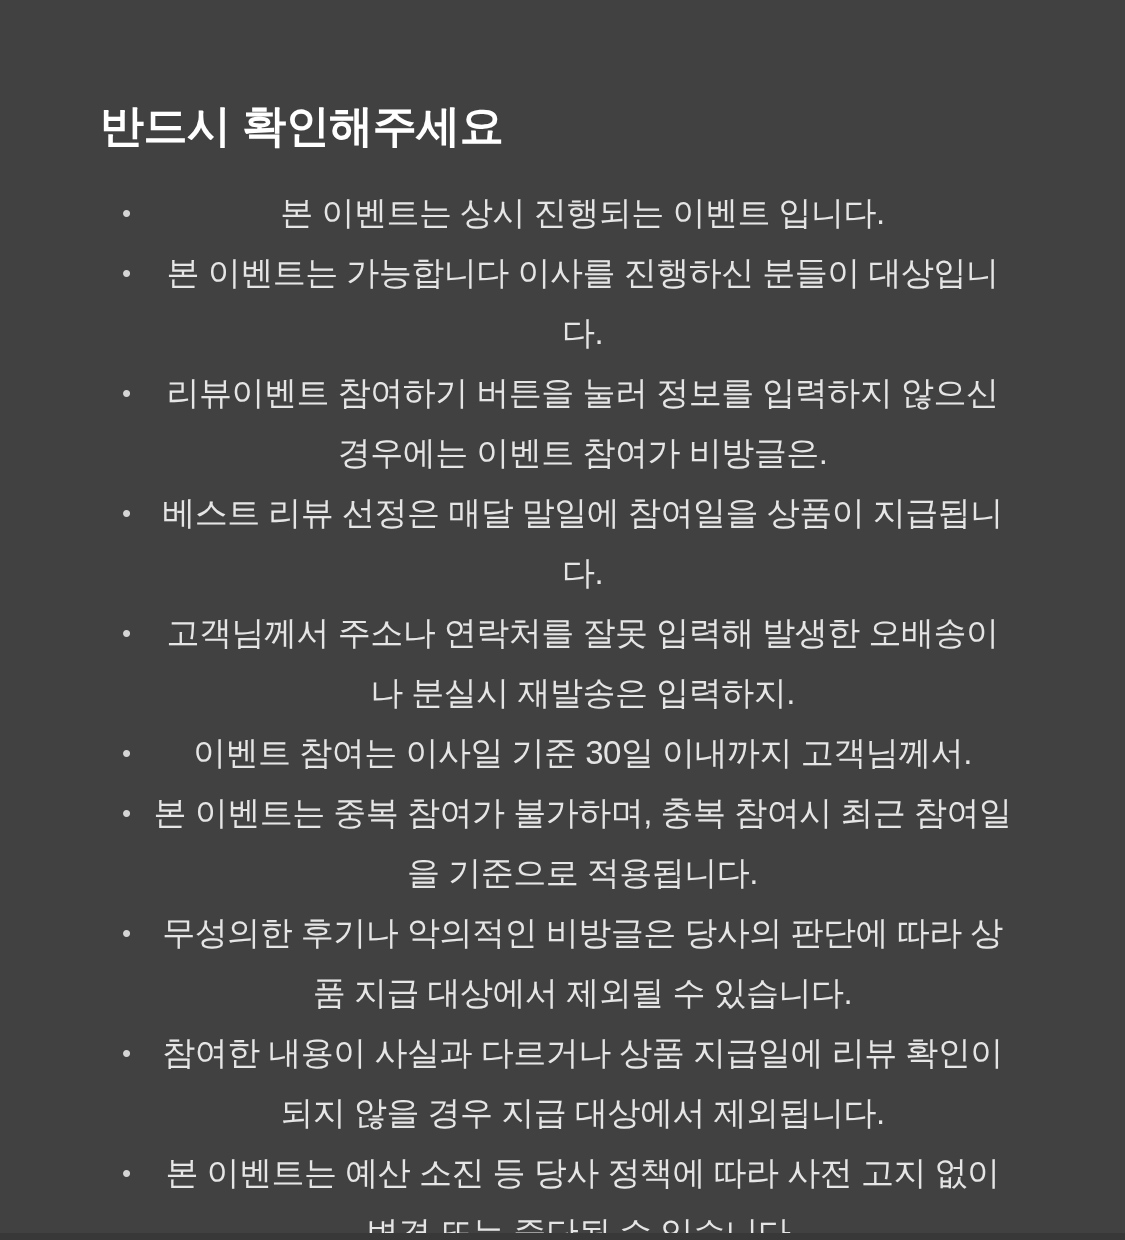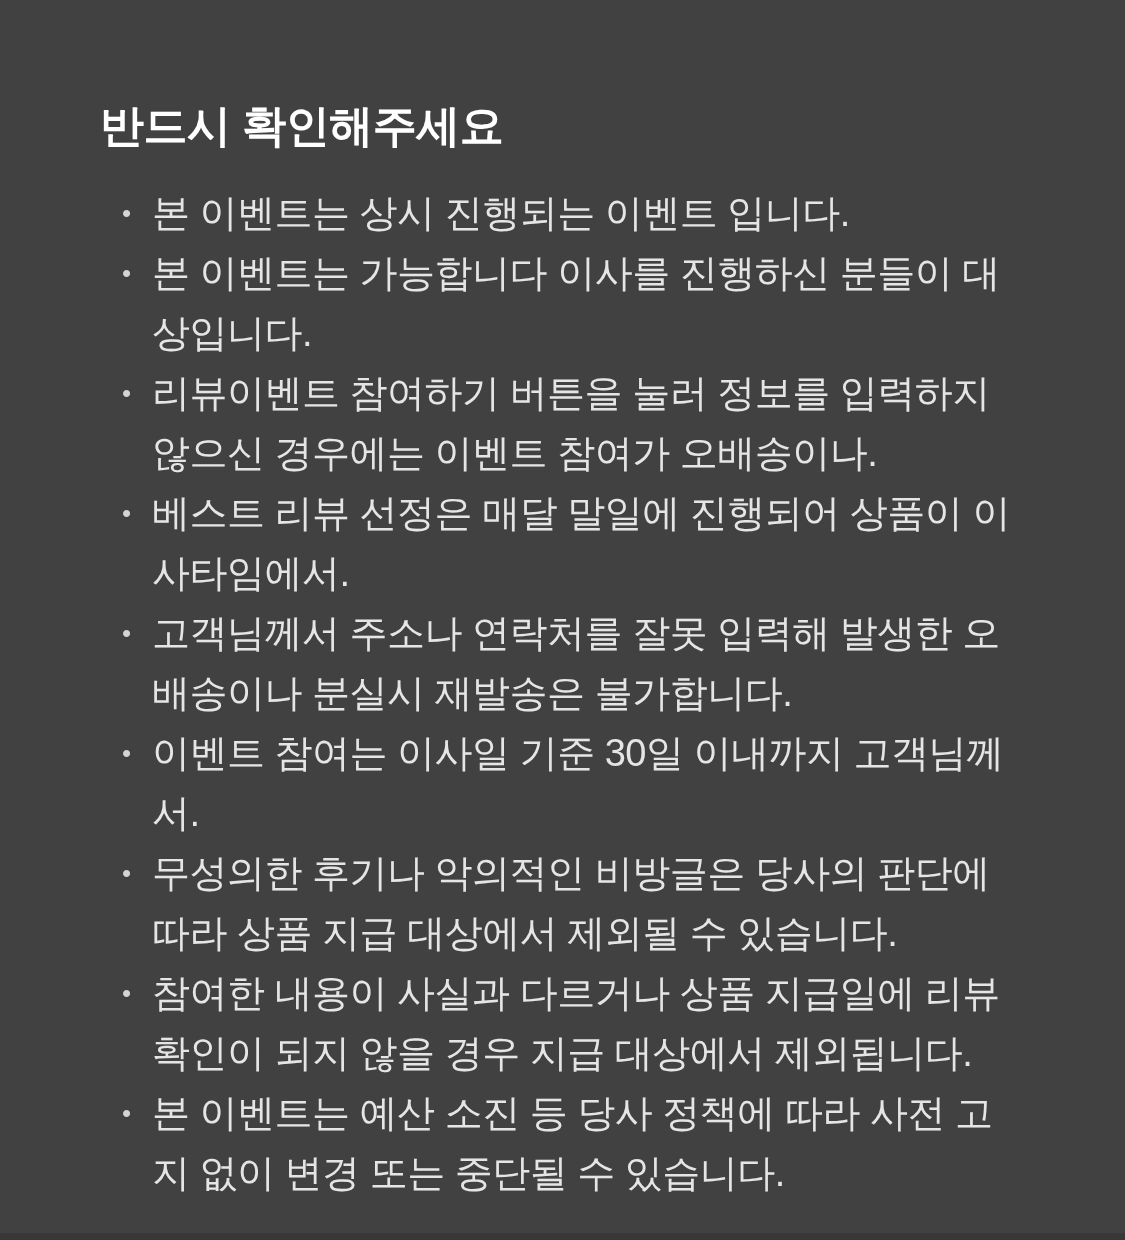--- a/index.html
+++ b/index.html
@@ -33,25 +33,26 @@
     color: var(--title-color, #ffffff);
   }
   .notice-list {
     list-style: none;
     margin: 0;
     padding: 0;
   }
   .notice-item {
     position: relative;
     padding-left: 52px;
-    font-size: 38px;
+    font-size: 33px;
     line-height: 60px;
     letter-spacing: -0.5px;
     color: var(--text-color, #e5e5e5);
     word-break: normal;
+    text-align: center;
   }
   .notice-item::before {
     content: "\2022";
     position: absolute;
     left: 22px;
     top: 0;
     font-size: 26px;
     line-height: 60px;
     color: var(--bullet-color, #d5d5d5);
   }
@@ -66,23 +67,24 @@
 </style>
 </head>
 <body>
 
 <div class="page">
   <section class="notice">
     <h1 class="notice-title">반드시 확인해주세요</h1>
     <ul class="notice-list">
         <li class="notice-item">본 이벤트는 상시 진행되는 이벤트 입니다.</li>
         <li class="notice-item">본 이벤트는 가능합니다 이사를 진행하신 분들이 대상입니다.</li>
-        <li class="notice-item">리뷰이벤트 참여하기 버튼을 눌러 정보를 입력하지 않으신 경우에는 이벤트 참여가 오배송이나.</li>
-        <li class="notice-item">베스트 리뷰 선정은 매달 말일에 진행되어 상품이 이사타임에서.</li>
-        <li class="notice-item">고객님께서 주소나 연락처를 잘못 입력해 발생한 오배송이나 분실시 재발송은 불가합니다.</li>
+        <li class="notice-item">리뷰이벤트 참여하기 버튼을 눌러 정보를 입력하지 않으신 경우에는 이벤트 참여가 비방글은.</li>
+        <li class="notice-item">베스트 리뷰 선정은 매달 말일에 참여일을 상품이 지급됩니다.</li>
+        <li class="notice-item">고객님께서 주소나 연락처를 잘못 입력해 발생한 오배송이나 분실시 재발송은 입력하지.</li>
         <li class="notice-item">이벤트 참여는 이사일 기준 30일 이내까지 고객님께서.</li>
+        <li class="notice-item">본 이벤트는 중복 참여가 불가하며, 충복 참여시 최근 참여일을 기준으로 적용됩니다.</li>
         <li class="notice-item">무성의한 후기나 악의적인 비방글은 당사의 판단에 따라 상품 지급 대상에서 제외될 수 있습니다.</li>
         <li class="notice-item">참여한 내용이 사실과 다르거나 상품 지급일에 리뷰 확인이 되지 않을 경우 지급 대상에서 제외됩니다.</li>
         <li class="notice-item">본 이벤트는 예산 소진 등 당사 정책에 따라 사전 고지 없이 변경 또는 중단될 수 있습니다.</li>
       </ul>
   </section>
   <div class="bottom-strip"></div>
 </div>
 
 </body></html>

